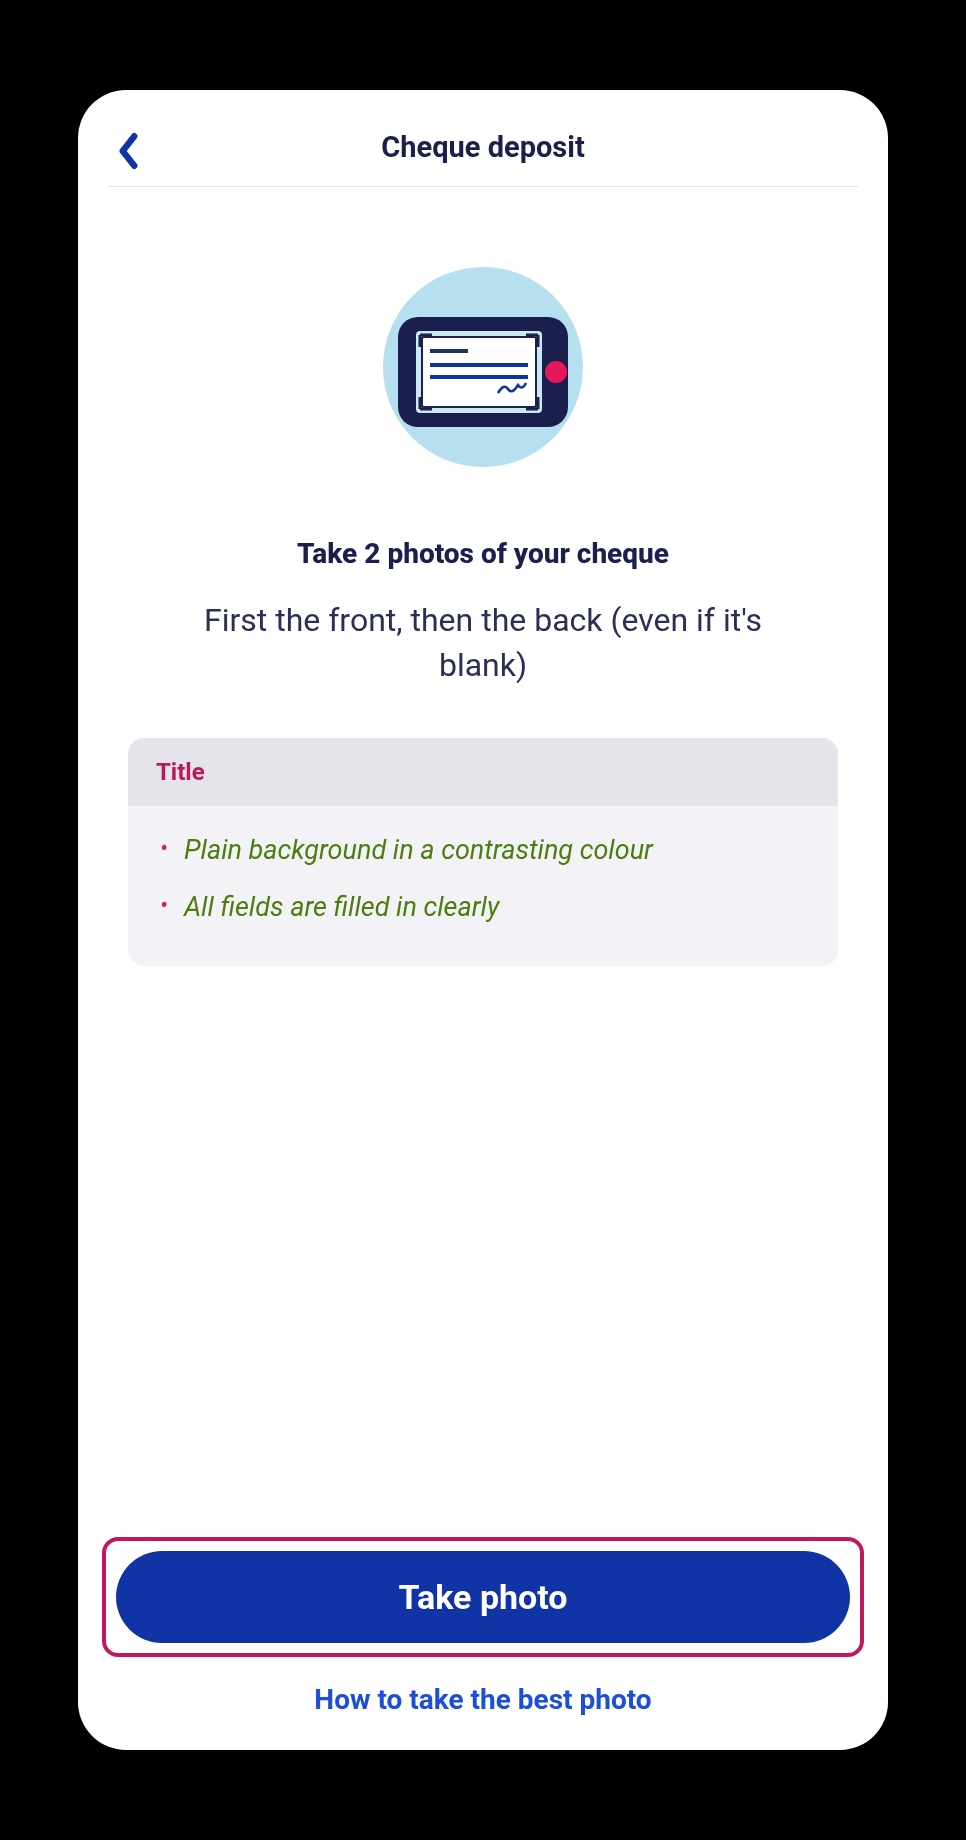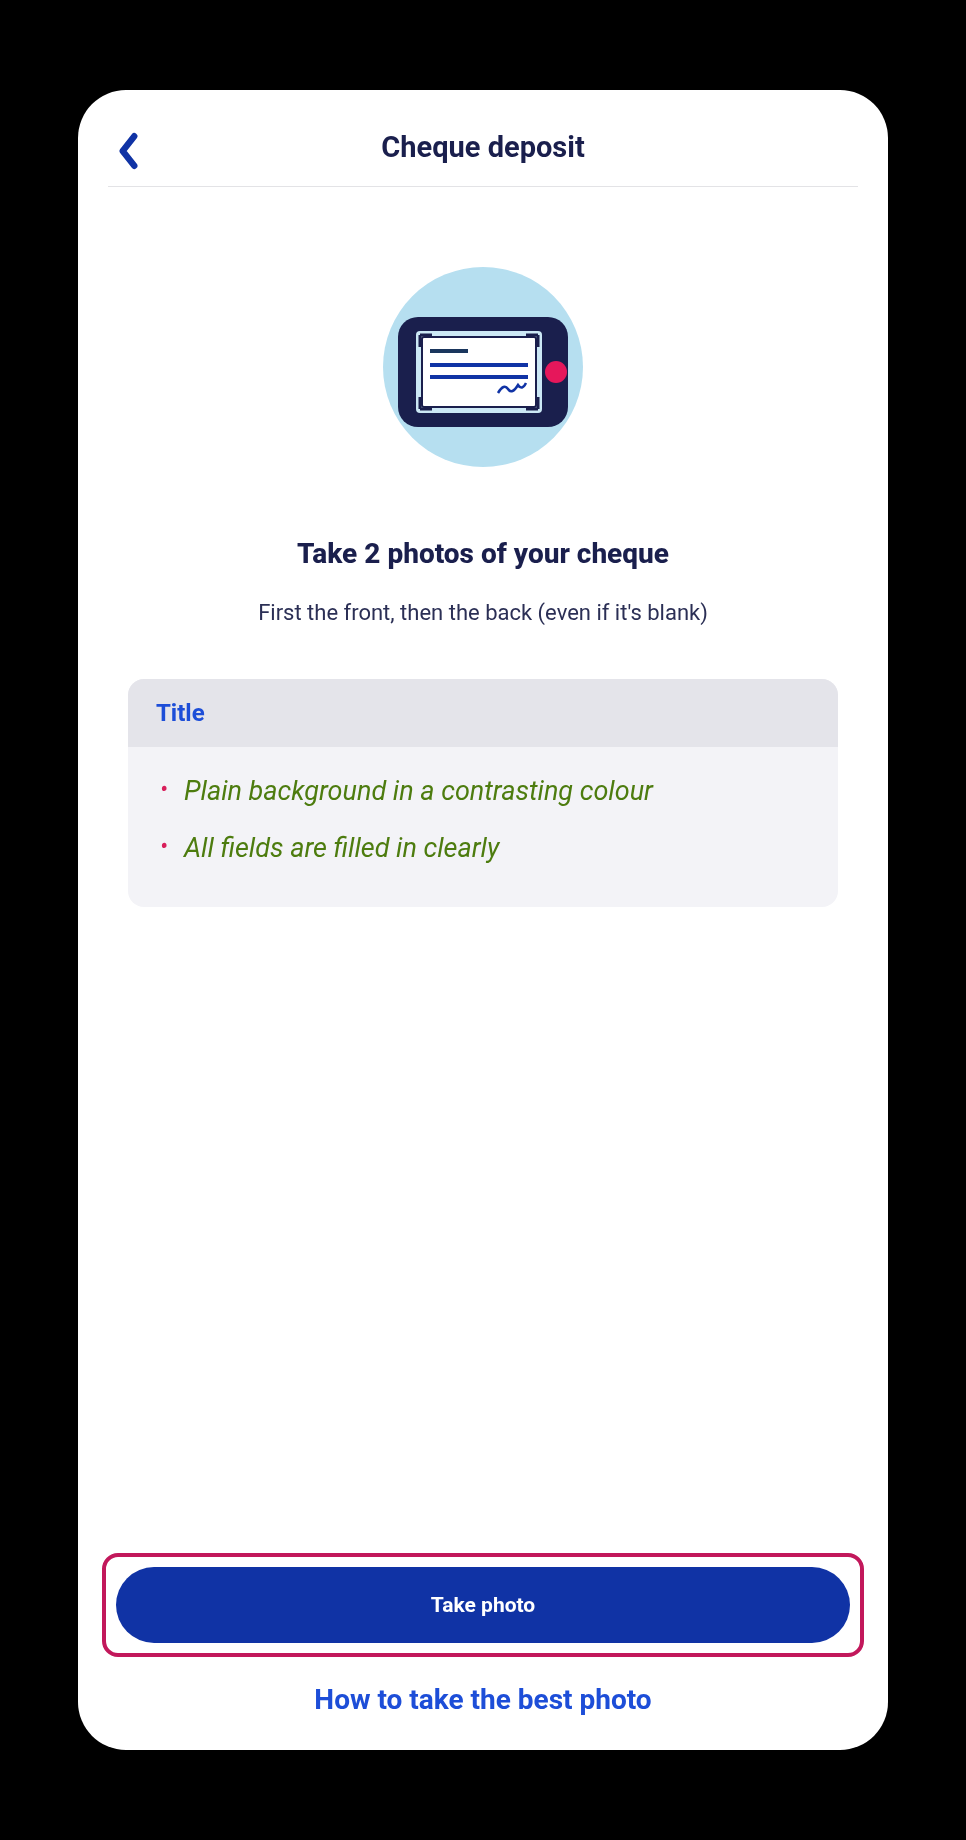--- a/index.html
+++ b/index.html
@@ -67,41 +67,41 @@
     }
     .main-heading {
       font-size: 28px;
       font-weight: 800;
       color: #1a1f4d;
       text-align: center;
       margin-bottom: 28px;
       padding: 0 20px;
     }
     .sub-heading {
-      font-size: 22px;
+      font-size: 32px;
       color: #2b2f55;
       text-align: center;
       line-height: 1.4;
       padding: 0 50px;
       margin-bottom: 50px;
     }
     .tips-card {
       background: #f3f3f7;
       border-radius: 16px;
       margin: 0 20px;
       overflow: hidden;
     }
     .tips-title-bar {
       background: #e4e4ea;
       padding: 20px 28px;
     }
     .tips-title {
       font-size: 24px;
       font-weight: 700;
-      color: #1d4ed8;
+      color: #be185d;
     }
     .tips-body {
       padding: 26px 28px 20px 28px;
     }
     .tips-list {
       list-style: none;
     }
     .tips-list li {
       position: relative;
       padding-left: 28px;
@@ -128,21 +128,21 @@
       border-radius: 16px;
       padding: 10px 10px;
       margin: 0 -6px 18px -6px;
     }
     .primary-button {
       width: 100%;
       background: #1033a5;
       color: #fff;
       border: none;
       border-radius: 60px;
-      font-size: 21px;
+      font-size: 34px;
       font-weight: 700;
       padding: 26px 0;
       cursor: pointer;
       font-family: inherit;
     }
     .link-button {
       background: none;
       border: none;
       color: #1d4ed8;
       font-size: 28px;

